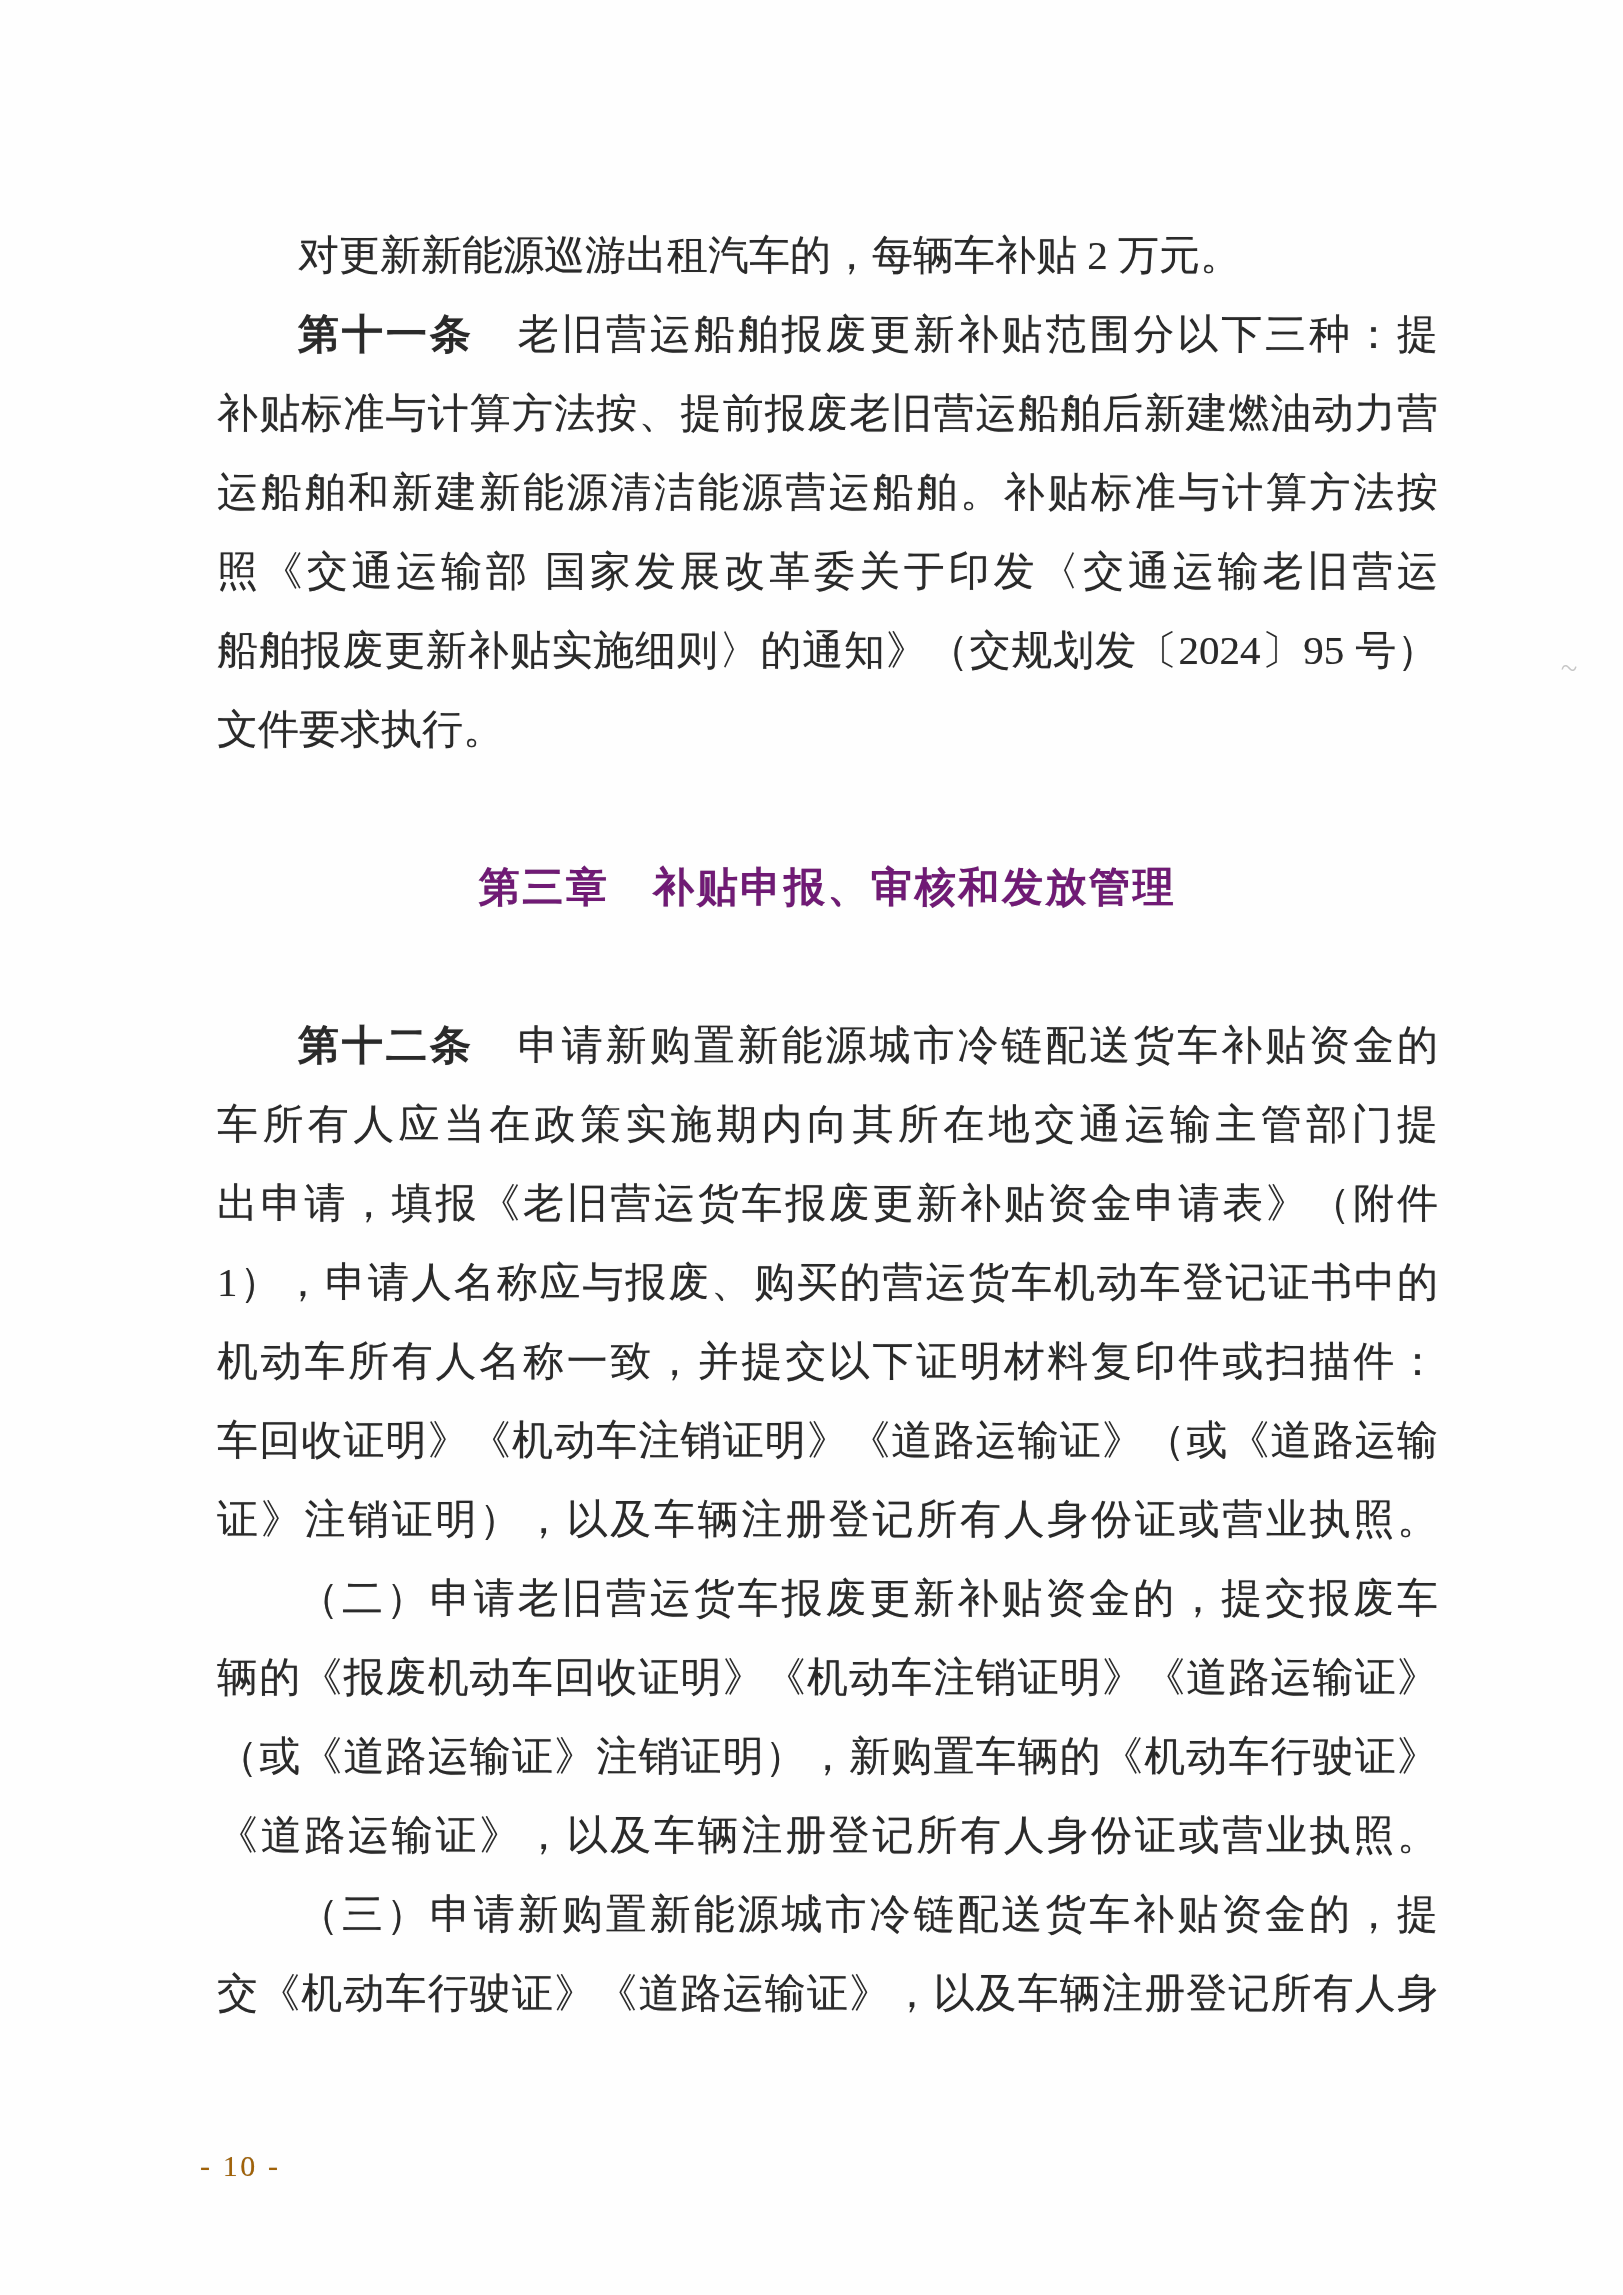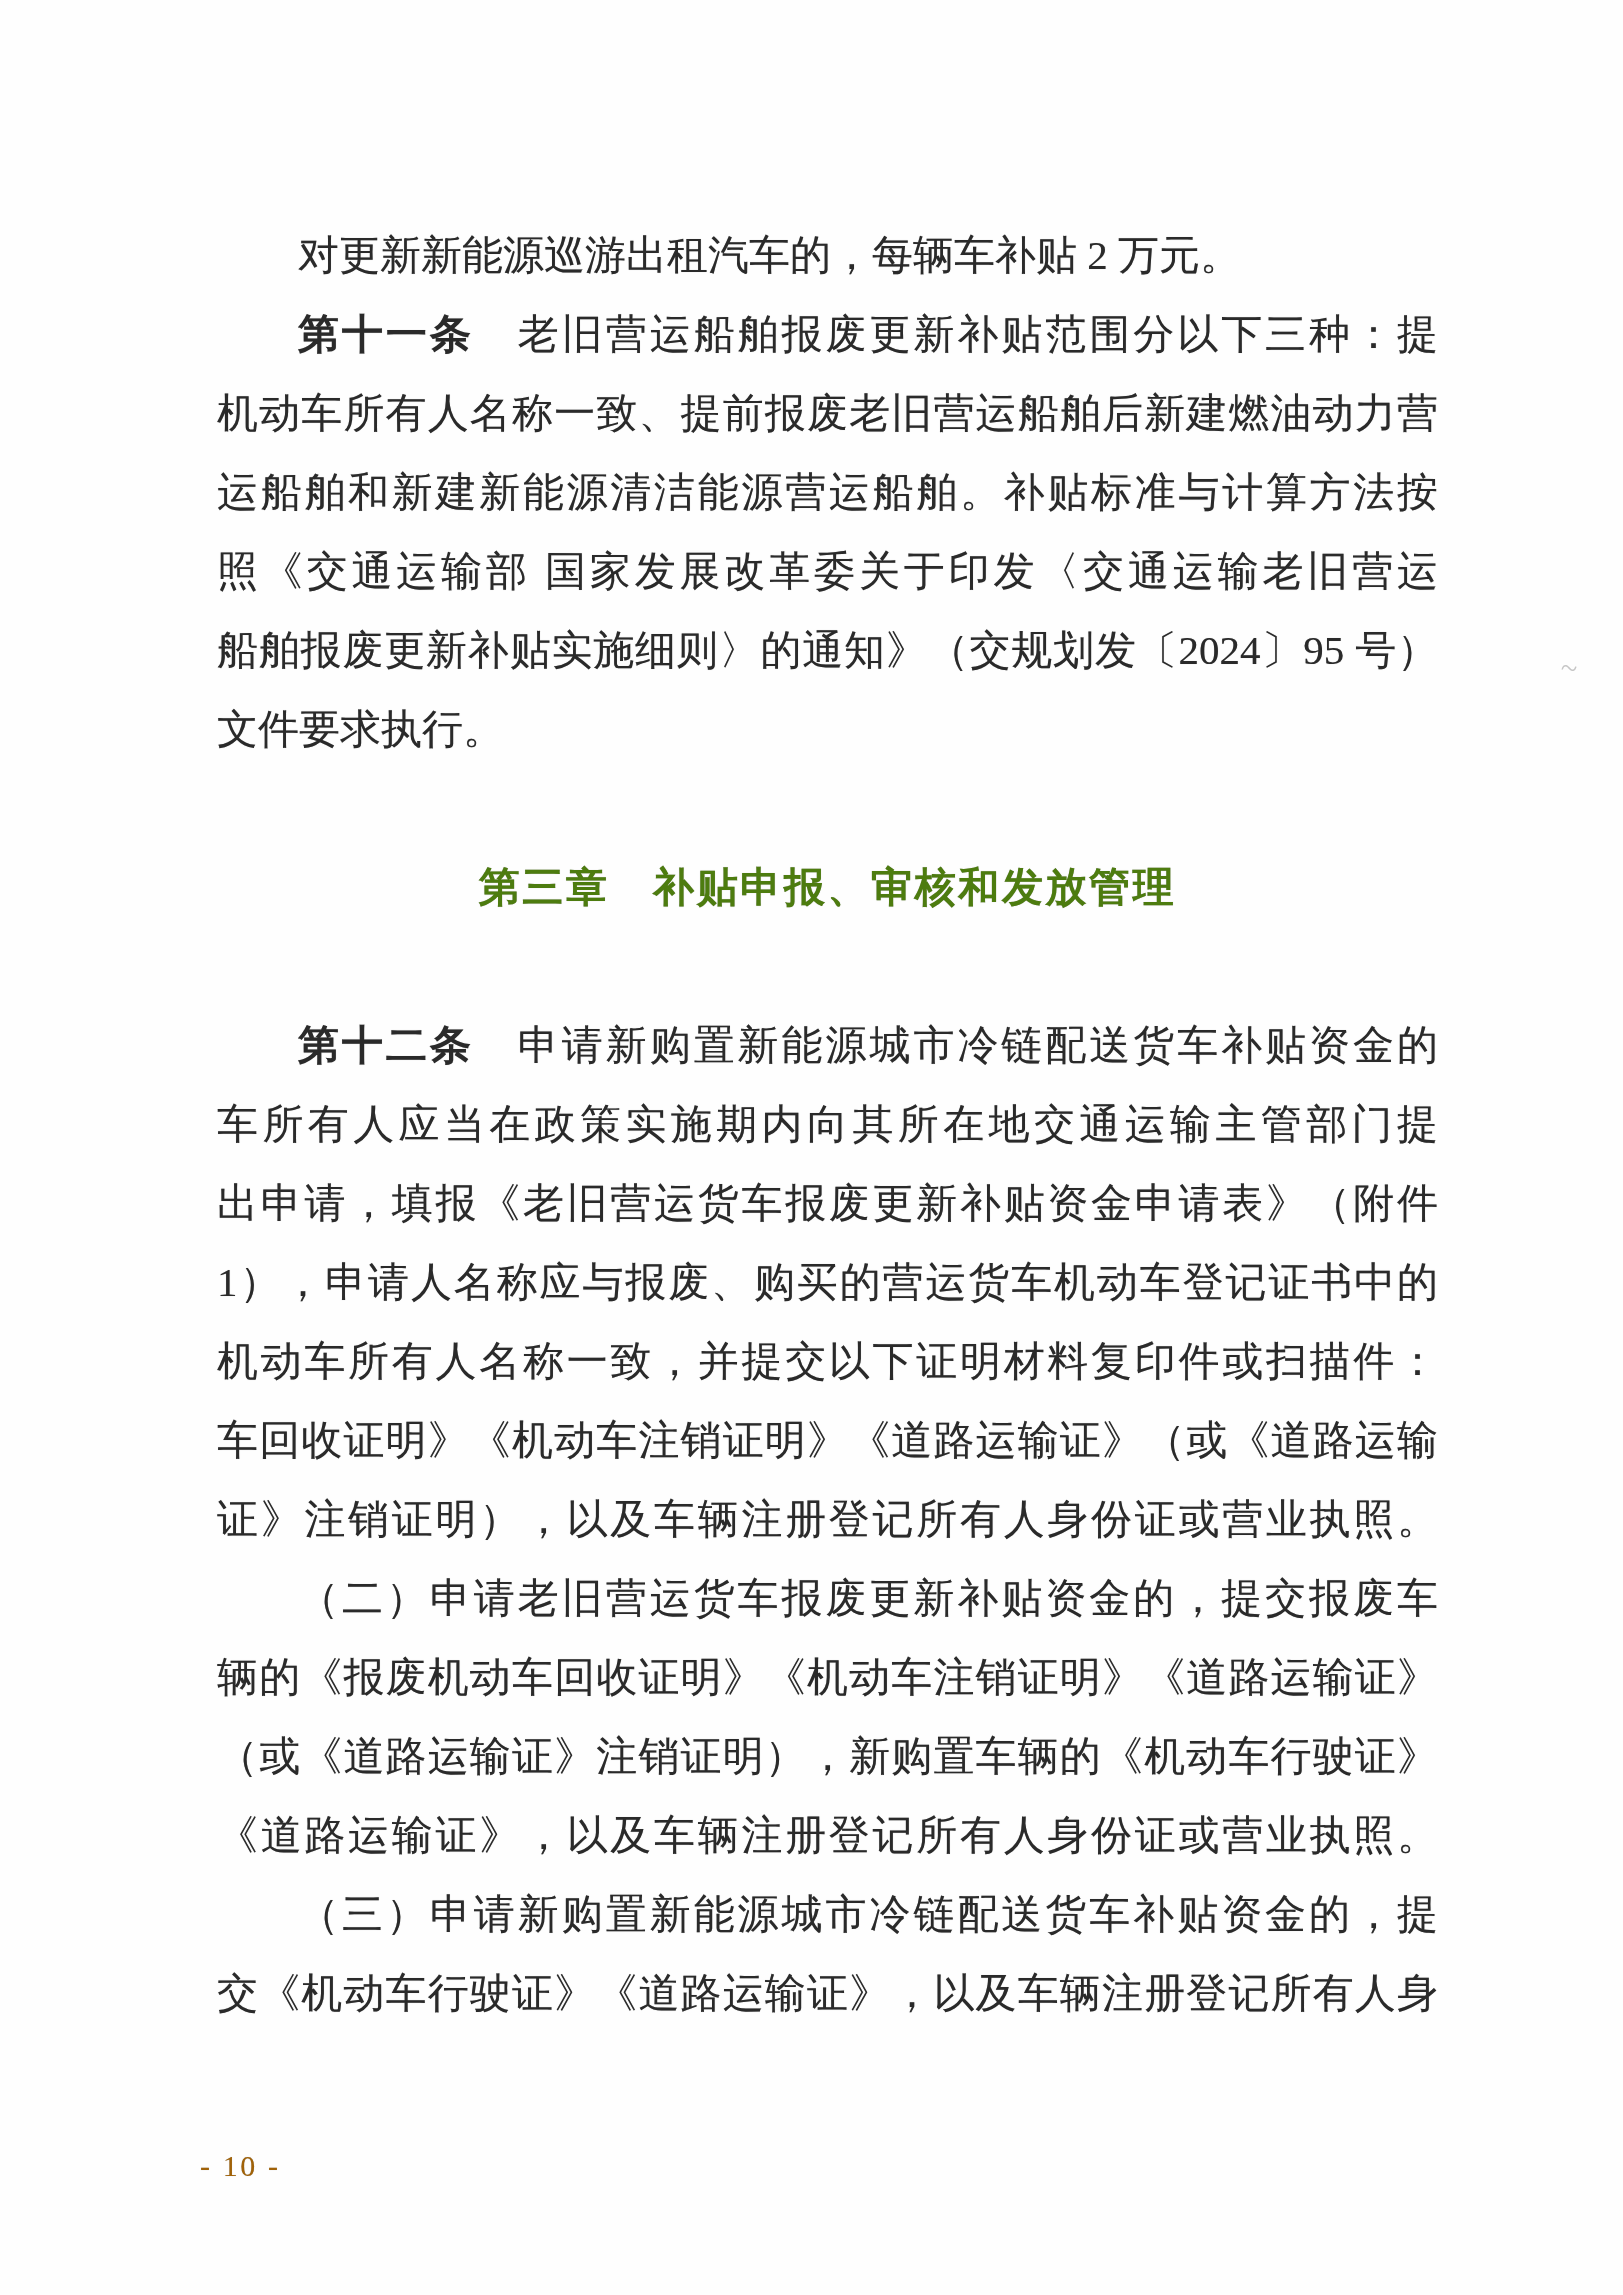--- a/index.html
+++ b/index.html
@@ -45,21 +45,21 @@
   }
   .heading {
     margin: 79px 0;
     height: 79px;
     line-height: 79px;
     text-align: center;
     font-weight: 700;
     font-size: 41px;
     letter-spacing: 2.6px;
     font-family: "Liberation Sans", "DejaVu Sans", sans-serif;
-    color: #4d7c0f;
+    color: #701a75;
     text-shadow: 0 0 0.7px rgba(20,20,20,0.4);
   }
   .page-number {
     position: absolute;
     left: 200px;
     top: 2149px;
     font-size: 30px;
     line-height: 34px;
     letter-spacing: 2.6px;
     color: #a16207;
@@ -78,21 +78,21 @@
 </head>
 <body>
 
 <div class="page">
   <div class="content" id="doc-content">
       <div class="paragraph">
         <div class="line indent"><span>对更新新能源巡游出租汽车的，每辆车补贴 2 万元。</span></div>
       </div>
       <div class="paragraph">
         <div class="line indent fill"><span class="run-bold">第十一条</span><span>　老旧营运船舶报废更新补贴范围分以下三种：提</span></div>
-        <div class="line fill"><span>机动车所有人名称一致、提前报废老旧营运船舶后新建燃油动力营</span></div>
+        <div class="line fill"><span>补贴标准与计算方法按、提前报废老旧营运船舶后新建燃油动力营</span></div>
         <div class="line fill"><span>运船舶和新建新能源清洁能源营运船舶。补贴标准与计算方法按</span></div>
         <div class="line fill"><span>照《交通运输部 国家发展改革委关于印发〈交通运输老旧营运</span></div>
         <div class="line fill"><span>船舶报废更新补贴实施细则〉的通知》（交规划发〔2024〕95 号）</span></div>
         <div class="line"><span>文件要求执行。</span></div>
       </div>
       <div class="heading">第三章　补贴申报、审核和发放管理</div>
       <div class="paragraph">
         <div class="line indent fill"><span class="run-bold">第十二条</span><span>　申请新购置新能源城市冷链配送货车补贴资金的</span></div>
         <div class="line fill"><span>车所有人应当在政策实施期内向其所在地交通运输主管部门提</span></div>
         <div class="line fill"><span>出申请，填报《老旧营运货车报废更新补贴资金申请表》（附件</span></div>

